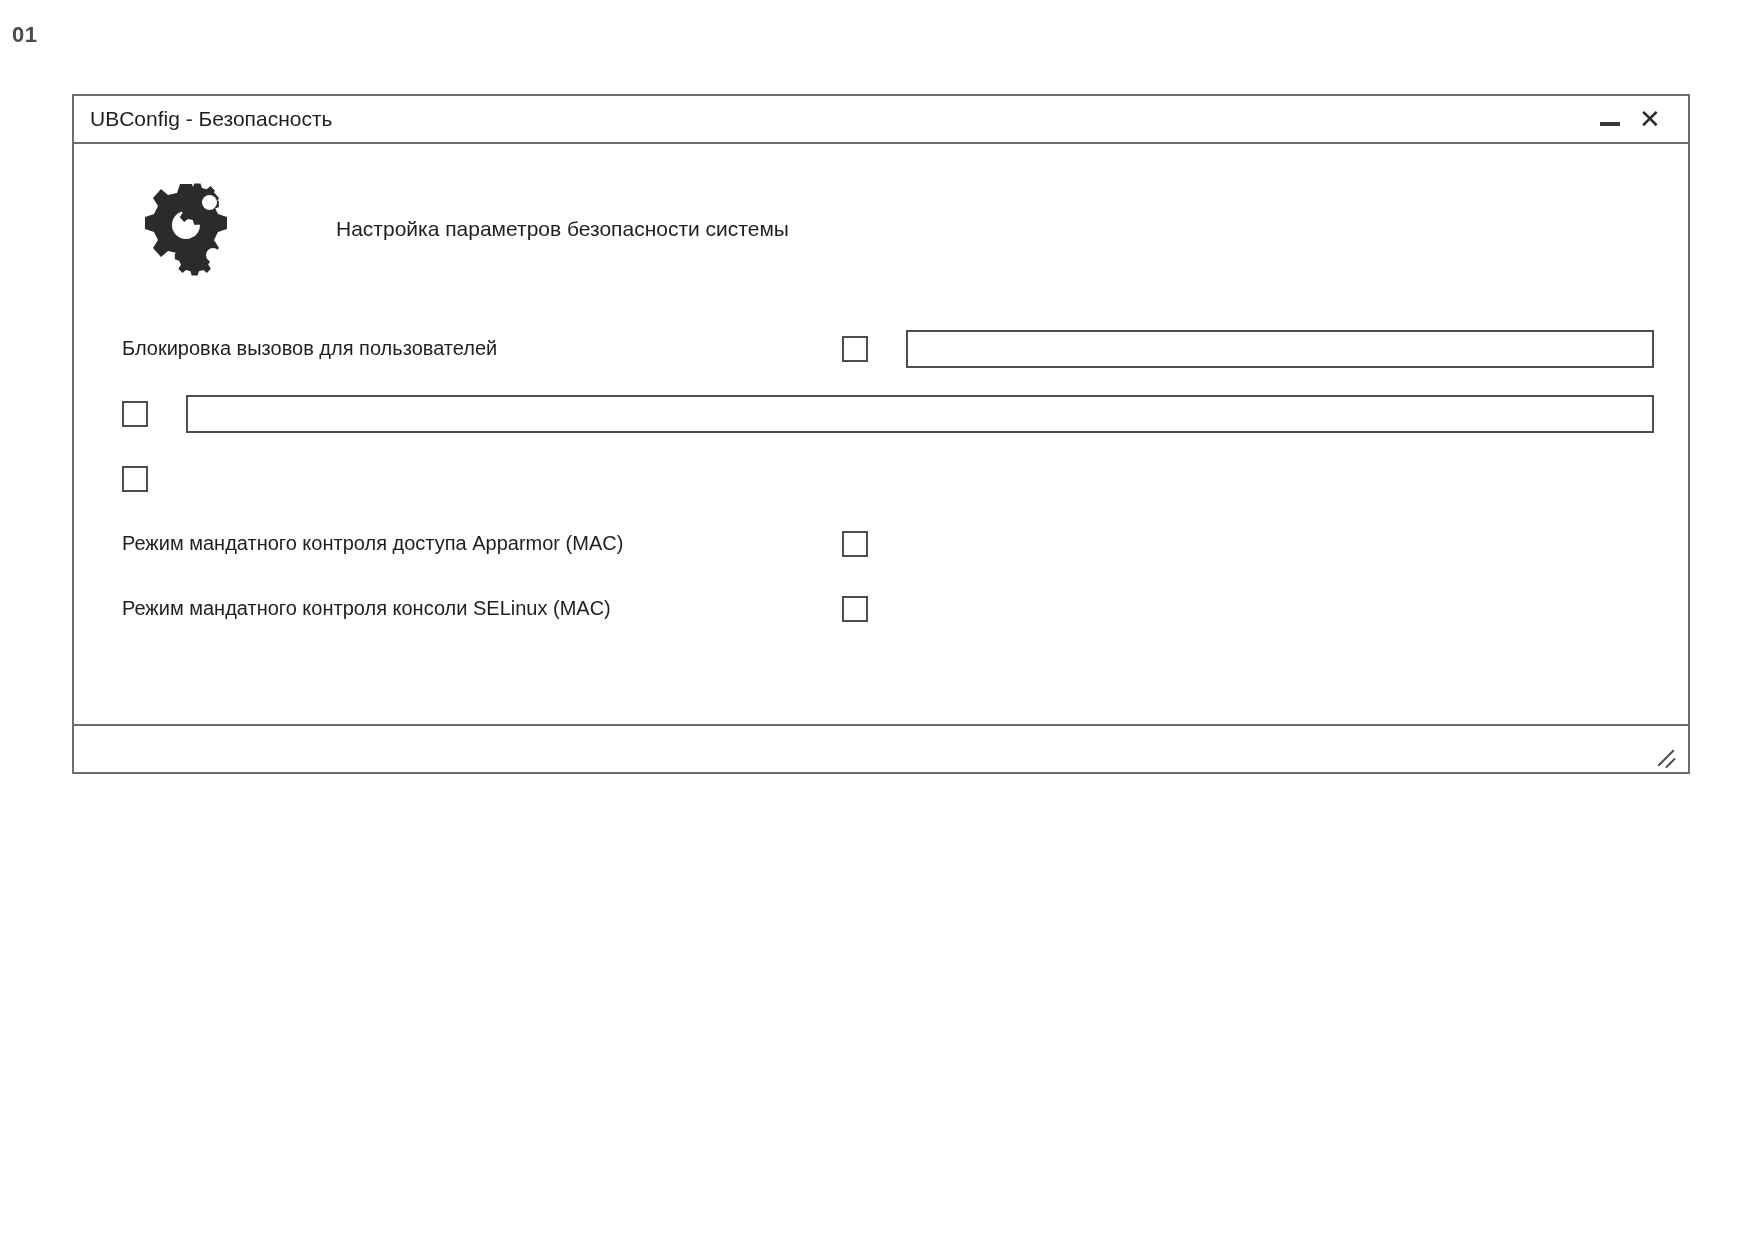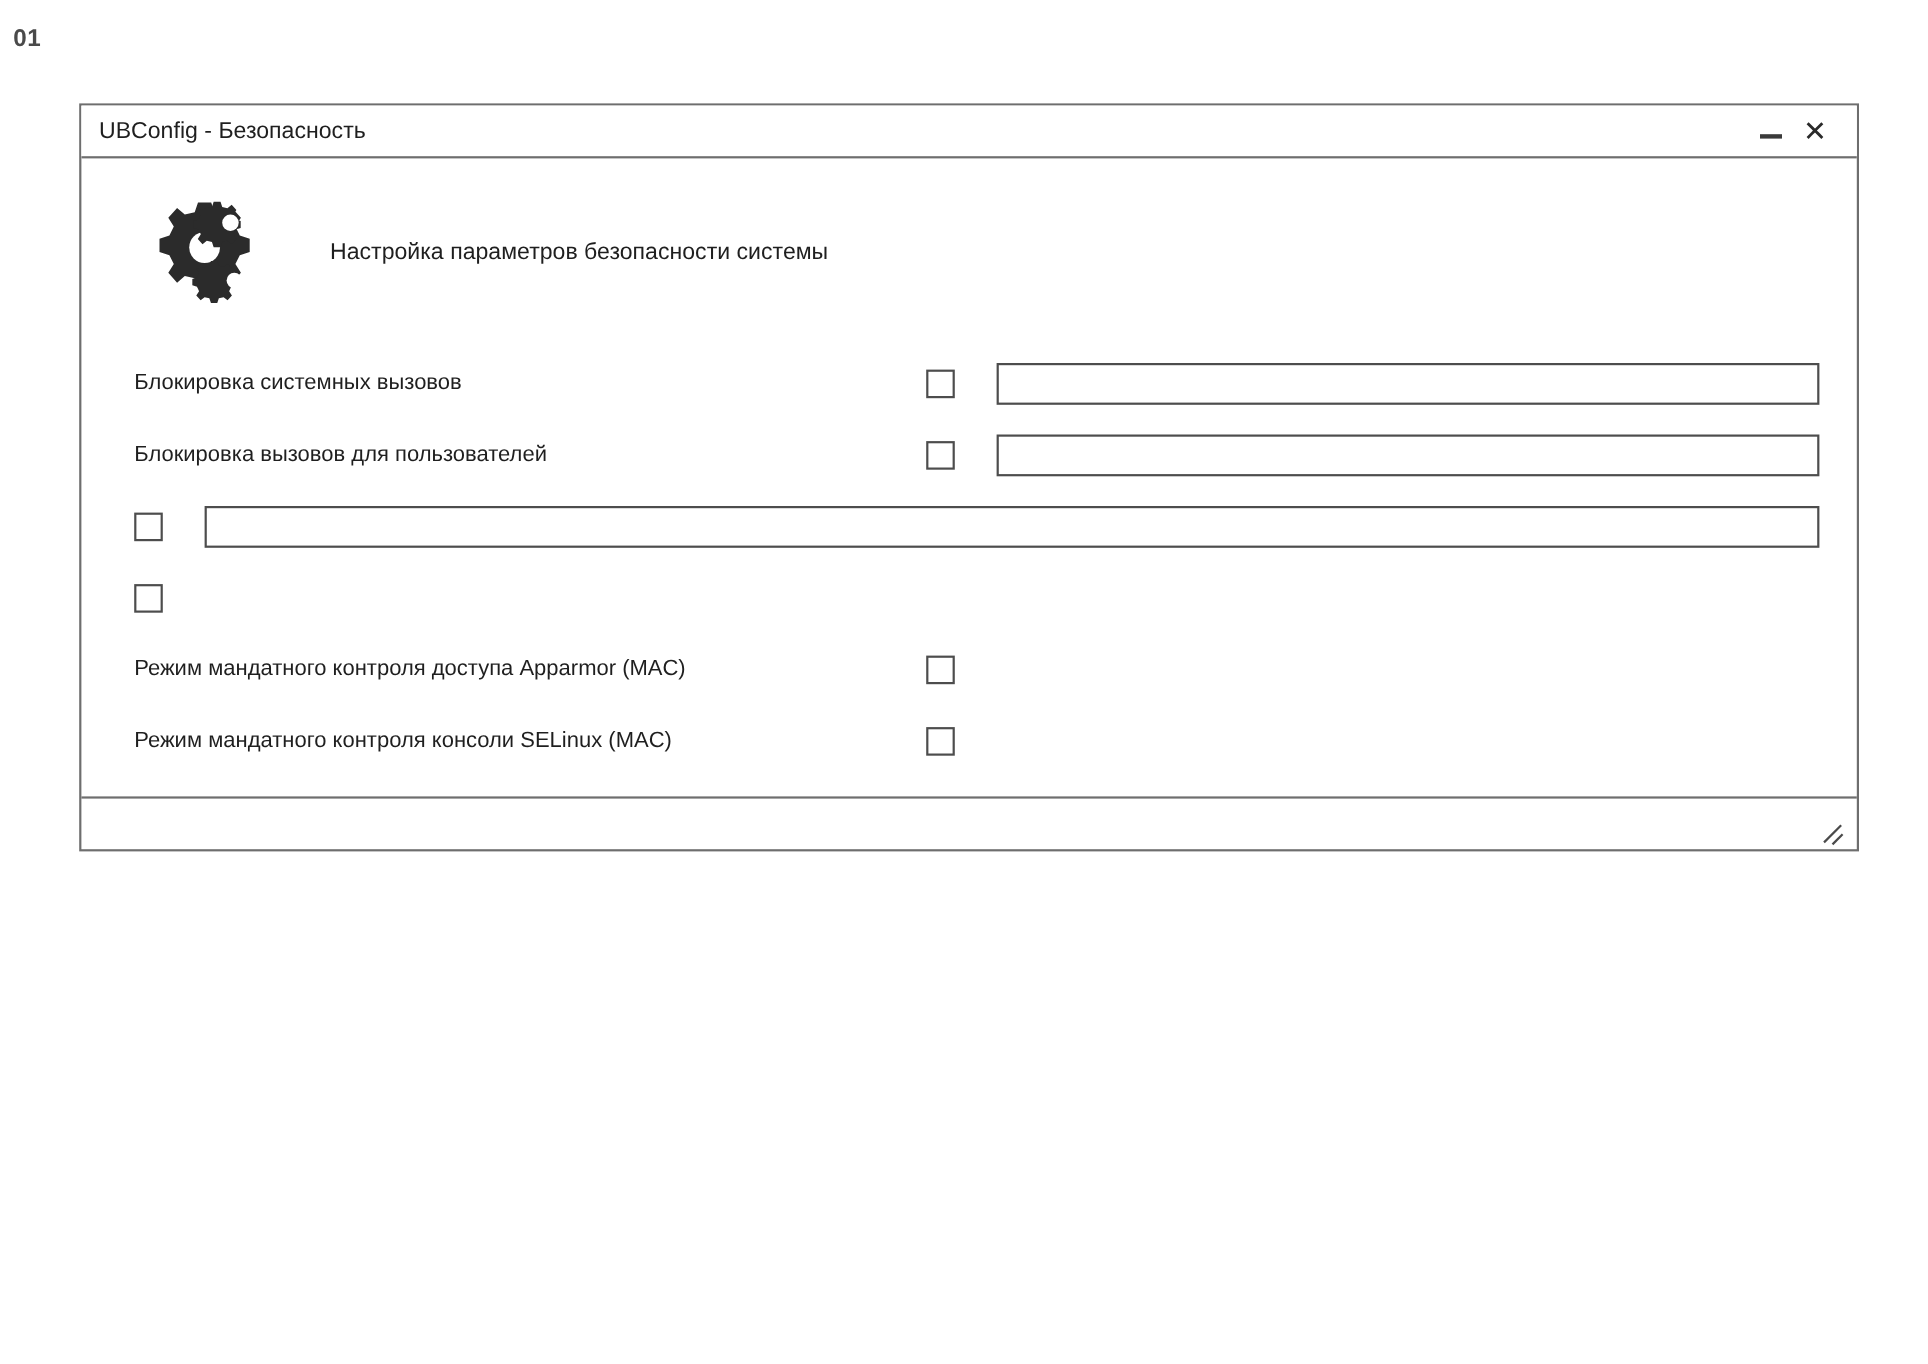--- a/index.html
+++ b/index.html
@@ -84,20 +84,21 @@
     box-sizing: border-box;
     padding: 0;
   }
 
   .header-row {
     display: flex;
     align-items: center;
     padding: 30px 16px 0 48px;
     height: 140px;
     box-sizing: border-box;
+    gap: 36px;
   }
   .gears-icon {
     width: 130px;
     height: 120px;
     flex: 0 0 auto;
     position: relative;
   }
   .header-caption {
     font-size: 21px;
     color: #1f1f1f;
@@ -207,25 +208,20 @@
             <path d="M100 8 l6 -1.5 l2 -6 l8 0 l2 6 l6 1.5 l5 -4 l5.5 6 l-3.5 5.5 l2.5 5.5 l6 2 l0 8 l-6 2 l-2.5 5.5 l3.5 5.5 l-5.5 6 l-5 -4 l-6 1.5 l-2 6 l-8 0 l-2 -6 l-6 -1.5 l-5 4 l-5.5 -6 l3.5 -5.5 l-2.5 -5.5 l-6 -2 l0 -8 l6 -2 l2.5 -5.5 l-3.5 -5.5 z" transform="translate(-8,68) scale(0.72)"></path>
             <circle cx="91" cy="86" r="7" fill="#ffffff"></circle>
           </g>
         </svg>
       </div>
       <div class="header-caption">Настройка параметров безопасности системы</div>
     </div>
 
     <div class="settings-list">
 
-      <div class="setting-row">
-        <div class="setting-label">Блокировка системных вызовов</div>
-        <div class="checkbox"></div>
-        <input class="text-input" type="text" value="" placeholder="" style="">
-      </div>
 
       <div class="setting-row">
         <div class="setting-label">Блокировка вызовов для пользователей</div>
         <div class="checkbox"></div>
         <input class="text-input" type="text" value="" placeholder="" style="">
       </div>
 
 
       <div class="setting-row">
         <div class="checkbox"></div>

